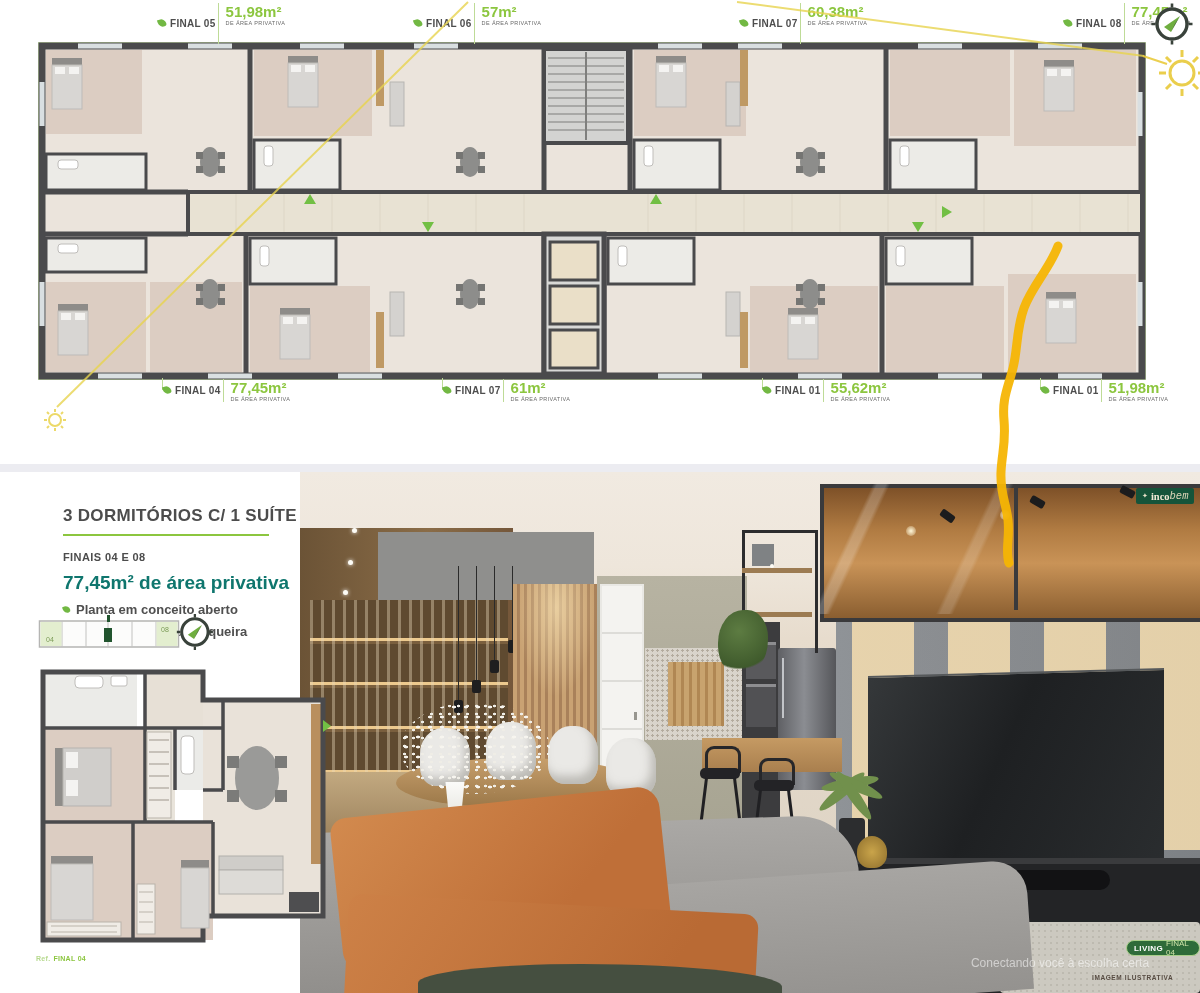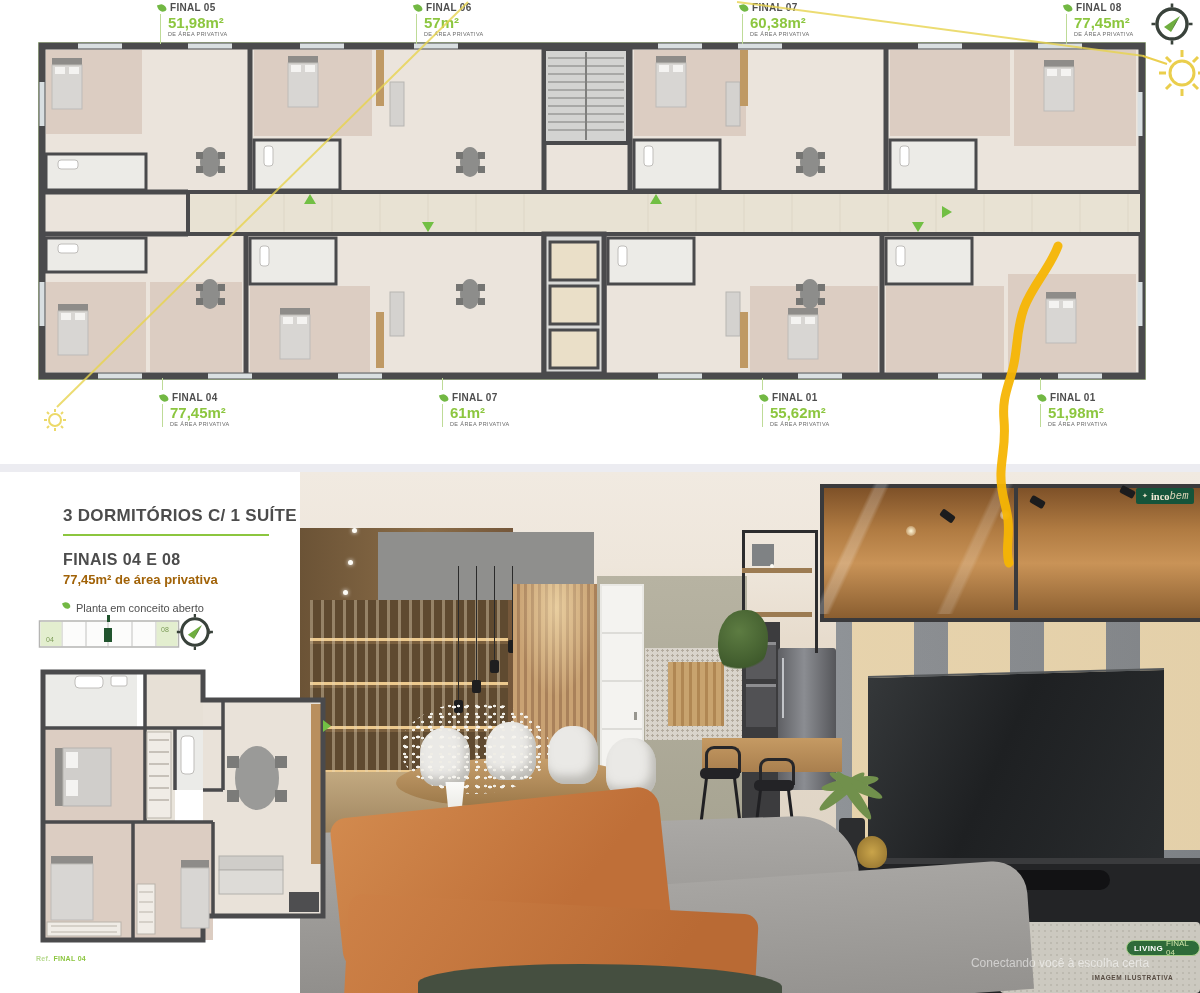--- a/index.html
+++ b/index.html
@@ -1,36 +1,36 @@
 <!DOCTYPE html>
 <html><head>
 <meta charset="utf-8">
 <style>
   html,body{margin:0;padding:0;background:#fff;}
   #page{position:relative;width:1200px;height:993px;background:#ffffff;overflow:hidden;
         font-family:"Liberation Sans",sans-serif;}
   .abs{position:absolute;}
 
   
-  .ulabel{position:absolute;display:flex;flex-direction:column;}
+  .ulabel{position:absolute;display:flex;flex-direction:row;}
   .ulabel-name{display:flex;align-items:center;font-size:10px;font-weight:bold;color:#4e4e4e;letter-spacing:.3px;white-space:nowrap;}
   .leaf{display:inline-block;width:8px;height:8px;background:#72b843;border-radius:0 80% 40% 80%;transform:rotate(-20deg);margin-right:4px;flex:none;}
   .ulabel-body{border-left:1px solid #bedb97;padding-left:7px;margin-left:2px;margin-top:1px;flex:1;}
   .ulabel-area{font-size:15px;font-weight:bold;color:#8cc63f;line-height:17px;white-space:nowrap;}
   .ulabel-cap{font-size:5.5px;color:#6a6a6a;letter-spacing:.4px;white-space:nowrap;}
   .ulabel.top{top:2px;height:42px;}
   .ulabel.bottom{top:378px;}
   .tick{width:1px;height:12px;background:#bedb97;margin-left:2px;margin-bottom:2px;}
 
   
   .panel-title{left:63px;top:506px;font-size:17px;font-weight:bold;color:#4c4c4c;letter-spacing:.3px;}
   .title-rule{left:63px;top:534px;width:206px;height:2px;background:#8cc63f;}
-  .panel-sub{left:63px;top:551px;font-size:16px;font-weight:bold;color:#4c4c4c;letter-spacing:.4px;}
-  .panel-area{left:63px;top:572px;font-size:13px;font-weight:bold;color:#a16207;}
-  .feat{position:absolute;display:flex;align-items:flex-start;font-size:11px;color:#4f4f4f;font-weight:normal;}
+  .panel-sub{left:63px;top:551px;font-size:11px;font-weight:bold;color:#4c4c4c;letter-spacing:.4px;}
+  .panel-area{left:63px;top:572px;font-size:19px;font-weight:bold;color:#0f766e;}
+  .feat{position:absolute;display:flex;align-items:center;font-size:13px;color:#4f4f4f;font-weight:bold;}
   .feat .leaf{width:7px;height:7px;margin-right:6px;}
   .ref-line{left:36px;top:955px;font-size:7px;letter-spacing:.3px;}
   .ref-pre{color:#b6d98e;font-weight:bold;}
   .ref-val{color:#8cc63f;font-weight:bold;margin-left:3px;}
 
   
   #render{position:absolute;left:300px;top:472px;width:900px;height:521px;overflow:hidden;
           background:linear-gradient(#f1eae1 0%,#eee6db 18%,#e7dccd 32%,#d9cfc0 100%);}
   .r{position:absolute;}
   .wm-title{left:606px;top:424px;width:280px;text-align:center;font-size:50px;color:rgba(255,255,255,.52);

